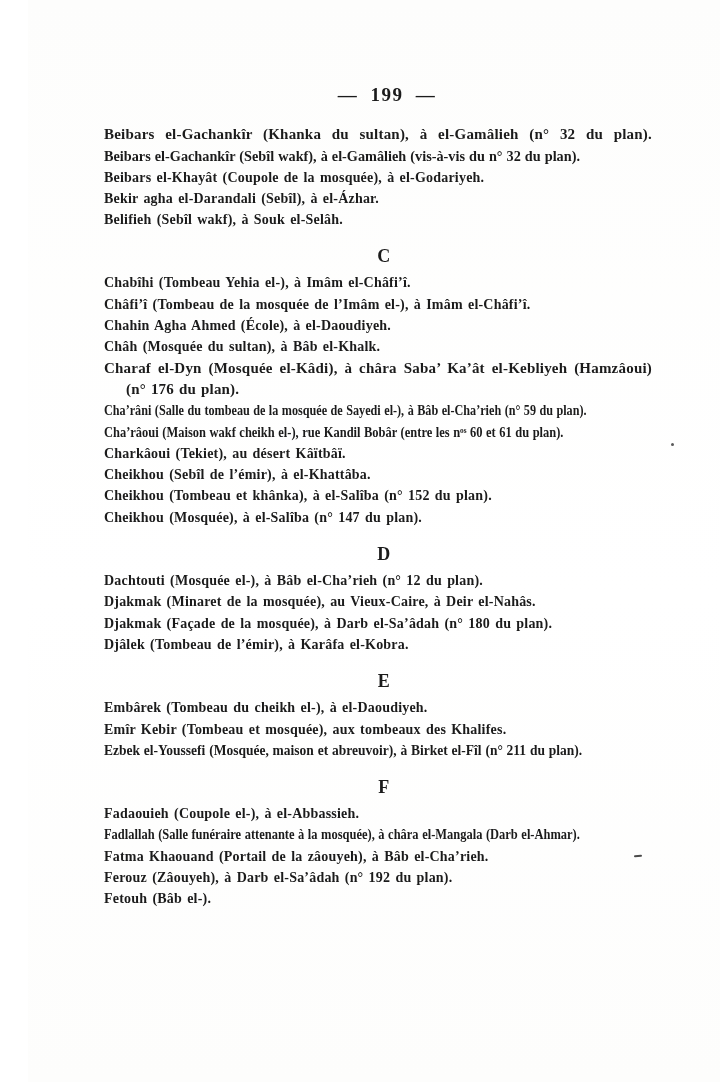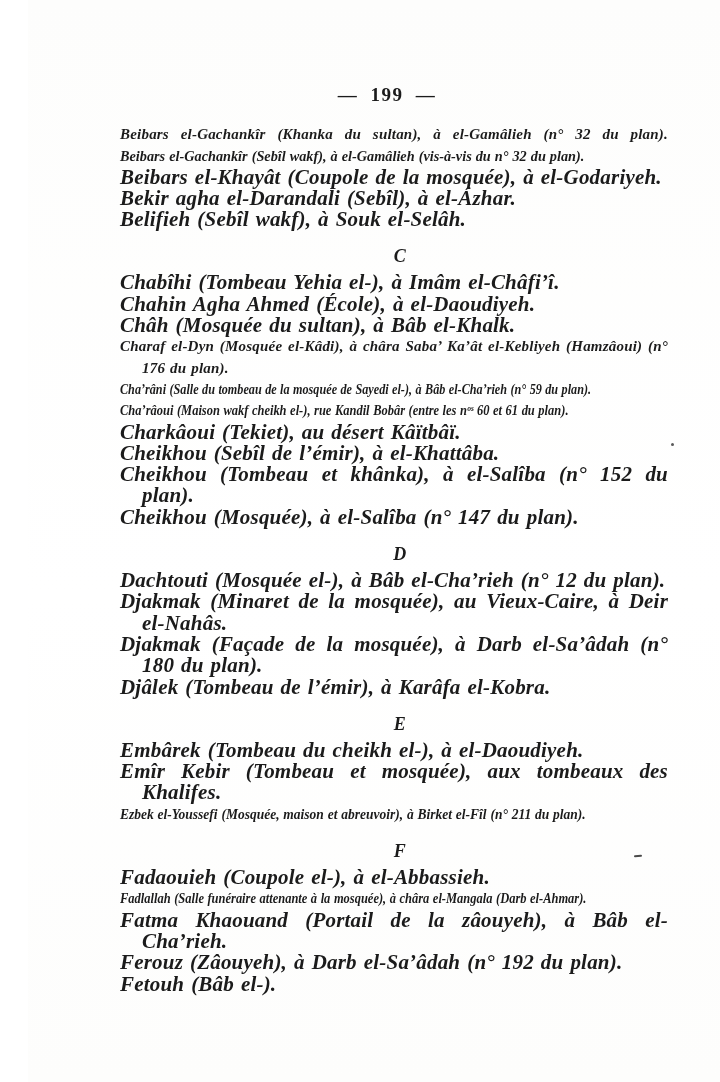--- a/index.html
+++ b/index.html
@@ -26,38 +26,37 @@
     text-align: center;
     text-indent: -14px;
     font-size: 19px;
     line-height: 22px;
     letter-spacing: 1.5px;
     word-spacing: 6px;
   }
   .index {
     position: absolute;
     top: 124px;
-    left: 92px;
+    left: 76px;
     width: 548px;
-    font-style: italic;
   }
   .section-letter {
     margin: 15px 0 5px 0;
     text-align: center;
     text-indent: 12px;
     font-size: 18px;
     line-height: 22px;
     font-weight: bold;
     letter-spacing: 0.5px;
   }
   .entry {
     margin: 0;
     padding-left: 22px;
     text-indent: -22px;
-    font-size: 21px;
+    font-size: 14px;
     line-height: 21.3px;
     text-align: justify;
     word-spacing: 1.5px;
     letter-spacing: 0.2px;
   }
   
   .entry.full {
     font-size: 15px;
     text-align-last: justify;
   }
@@ -105,20 +104,21 @@
   <div class="index">
 
     <p class="entry full">Beibars el-Gachankîr (Khanka du sultan), à el-Gamâlieh (n° 32 du plan).</p>
     <p class="entry c92">Beibars el-Gachankîr (Sebîl wakf), à el-Gamâlieh (vis-à-vis du n° 32 du plan).</p>
     <p class="entry">Beibars el-Khayât (Coupole de la mosquée), à el-Godariyeh.</p>
     <p class="entry">Bekir agha el-Darandali (Sebîl), à el-Ázhar.</p>
     <p class="entry">Belifieh (Sebîl wakf), à Souk el-Selâh.</p>
 
     <h2 class="section-letter">C</h2>
     <p class="entry">Chabîhi (Tombeau Yehia el-), à Imâm el-Châfi’î.</p>
+    <p class="entry">Châfi’î (Tombeau de la mosquée de l’Imâm el-), à Imâm el-Châfi’î.</p>
     <p class="entry">Chahin Agha Ahmed (École), à el-Daoudiyeh.</p>
     <p class="entry">Châh (Mosquée du sultan), à Bâb el-Khalk.</p>
     <p class="entry wrap2">Charaf el-Dyn (Mosquée el-Kâdi), à châra Saba’ Ka’ât el-Kebliyeh (Hamzâoui) (n° 176 du plan).</p>
     <p class="entry c84">Cha’râni (Salle du tombeau de la mosquée de Sayedi el-), à Bâb el-Cha’rieh (n° 59 du plan).</p>
     <p class="entry c86">Cha’râoui (Maison wakf cheikh el-), rue Kandil Bobâr (entre les nᵒˢ 60 et 61 du plan).</p>
     <p class="entry">Charkâoui (Tekiet), au désert Kâïtbâï.</p>
     <p class="entry">Cheikhou (Sebîl de l’émir), à el-Khattâba.</p>
     <p class="entry">Cheikhou (Tombeau et khânka), à el-Salîba (n° 152 du plan).</p>
     <p class="entry">Cheikhou (Mosquée), à el-Salîba (n° 147 du plan).</p>
 

